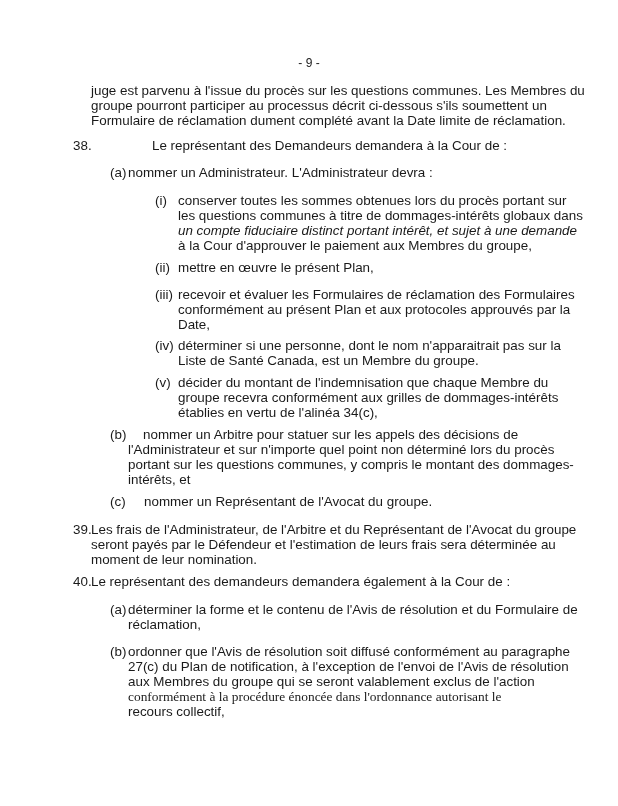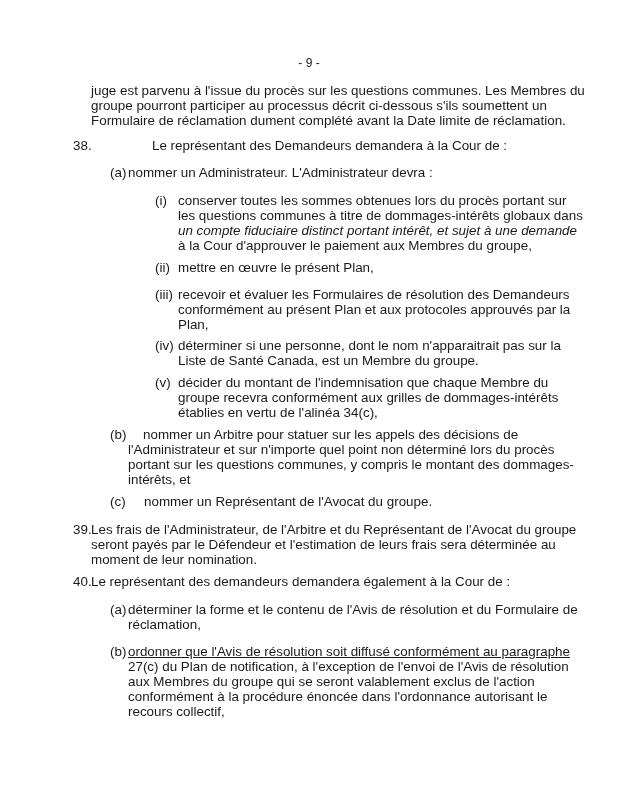--- a/index.html
+++ b/index.html
@@ -35,23 +35,23 @@
         <div class="txt" style="left: 178px; top: 15px; white-space: nowrap;">les questions communes à titre de dommages-intérêts globaux dans</div>
         <div class="txt" style="left: 178px; top: 30px; white-space: nowrap; font-style: italic;">un compte fiduciaire distinct portant intérêt, et sujet à une demande</div>
         <div class="txt" style="left: 178px; top: 45px; white-space: nowrap;">à la Cour d'approuver le paiement aux Membres du groupe,</div>
       </div>
       <div class="blk" style="top: 260px; left: 0px;">
         <span class="num" style="left: 155px;">(ii)</span>
         <div class="txt" style="left: 178px; top: 0px; white-space: nowrap;">mettre en œuvre le présent Plan,</div>
       </div>
       <div class="blk" style="top: 287px; left: 0px;">
         <span class="num" style="left: 155px;">(iii)</span>
-        <div class="txt" style="left: 178px; top: 0px; white-space: nowrap;">recevoir et évaluer les Formulaires de résolution des Demandeurs</div>
+        <div class="txt" style="left: 178px; top: 0px; white-space: nowrap;">recevoir et évaluer les Formulaires de réclamation des Formulaires</div>
         <div class="txt" style="left: 178px; top: 15px; white-space: nowrap;">conformément au présent Plan et aux protocoles approuvés par la</div>
-        <div class="txt" style="left: 178px; top: 30px; white-space: nowrap;">Plan,</div>
+        <div class="txt" style="left: 178px; top: 30px; white-space: nowrap;">Date,</div>
       </div>
       <div class="blk" style="top: 338px; left: 0px;">
         <span class="num" style="left: 155px;">(iv)</span>
         <div class="txt" style="left: 178px; top: 0px; white-space: nowrap;">déterminer si une personne, dont le nom n'apparaitrait pas sur la</div>
         <div class="txt" style="left: 178px; top: 15px; white-space: nowrap;">Liste de Santé Canada, est un Membre du groupe.</div>
       </div>
       <div class="blk" style="top: 375px; left: 0px;">
         <span class="num" style="left: 155px;">(v)</span>
         <div class="txt" style="left: 178px; top: 0px; white-space: nowrap;">décider du montant de l'indemnisation que chaque Membre du</div>
         <div class="txt" style="left: 178px; top: 15px; white-space: nowrap;">groupe recevra conformément aux grilles de dommages-intérêts</div>
@@ -78,20 +78,20 @@
         <span class="num" style="left: 73px;">40.</span>
         <div class="txt" style="left: 91px; top: 0px; white-space: nowrap;">Le représentant des demandeurs demandera également à la Cour de :</div>
       </div>
       <div class="blk" style="top: 602px; left: 0px;">
         <span class="num" style="left: 110px;">(a)</span>
         <div class="txt" style="left: 128px; top: 0px; white-space: nowrap;">déterminer la forme et le contenu de l'Avis de résolution et du Formulaire de</div>
         <div class="txt" style="left: 128px; top: 15px; white-space: nowrap;">réclamation,</div>
       </div>
       <div class="blk" style="top: 644px; left: 0px;">
         <span class="num" style="left: 110px;">(b)</span>
-        <div class="txt" style="left: 128px; top: 0px; white-space: nowrap; text-decoration: underline;">ordonner que l'Avis de résolution soit diffusé conformément au paragraphe</div>
+        <div class="txt" style="left: 128px; top: 0px; white-space: nowrap;">ordonner que l'Avis de résolution soit diffusé conformément au paragraphe</div>
         <div class="txt" style="left: 128px; top: 15px; white-space: nowrap;">27(c) du Plan de notification, à l'exception de l'envoi de l'Avis de résolution</div>
         <div class="txt" style="left: 128px; top: 30px; white-space: nowrap;">aux Membres du groupe qui se seront valablement exclus de l'action</div>
-        <div class="txt" style="left: 128px; top: 45px; white-space: nowrap;">conformément à la procédure énoncée dans l'ordonnance autorisant le</div>
+        <div class="txt" style="left: 128px; top: 45px; white-space: nowrap; font-family: Liberation Serif, serif;">conformément à la procédure énoncée dans l'ordonnance autorisant le</div>
         <div class="txt" style="left: 128px; top: 60px; white-space: nowrap;">recours collectif,</div>
       </div>
     </div>
 </div>
 
 </body></html>

